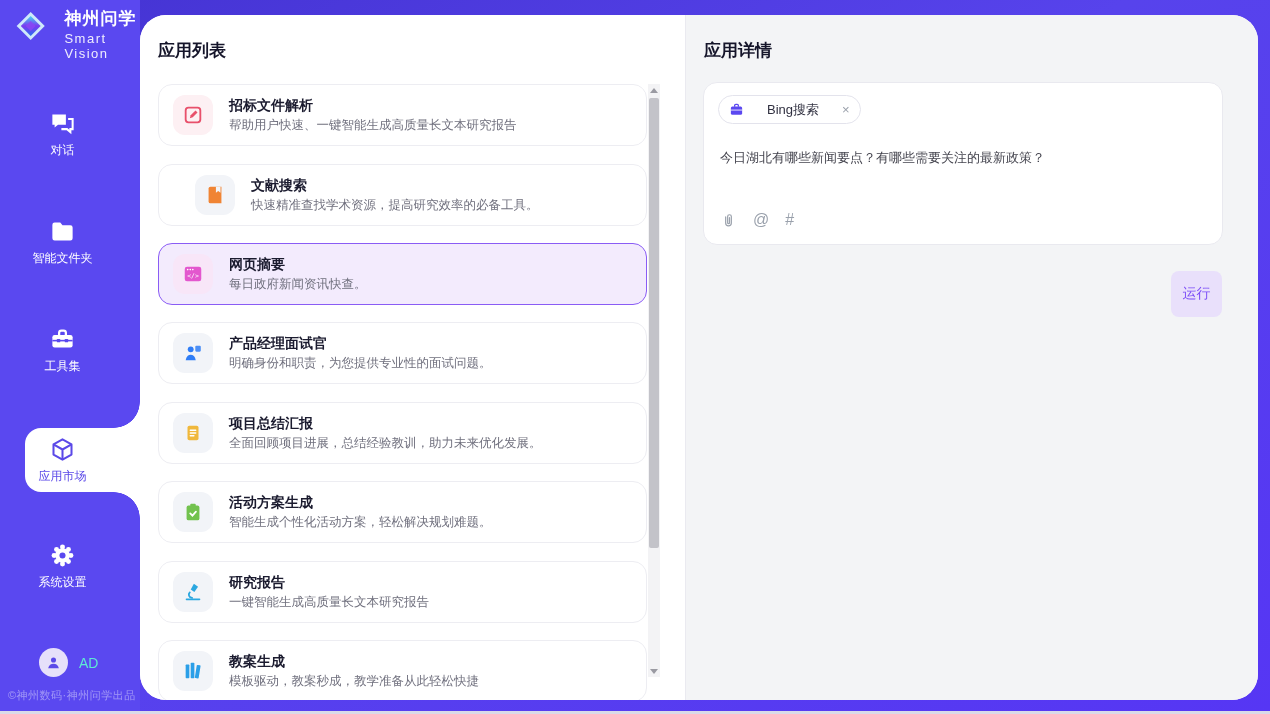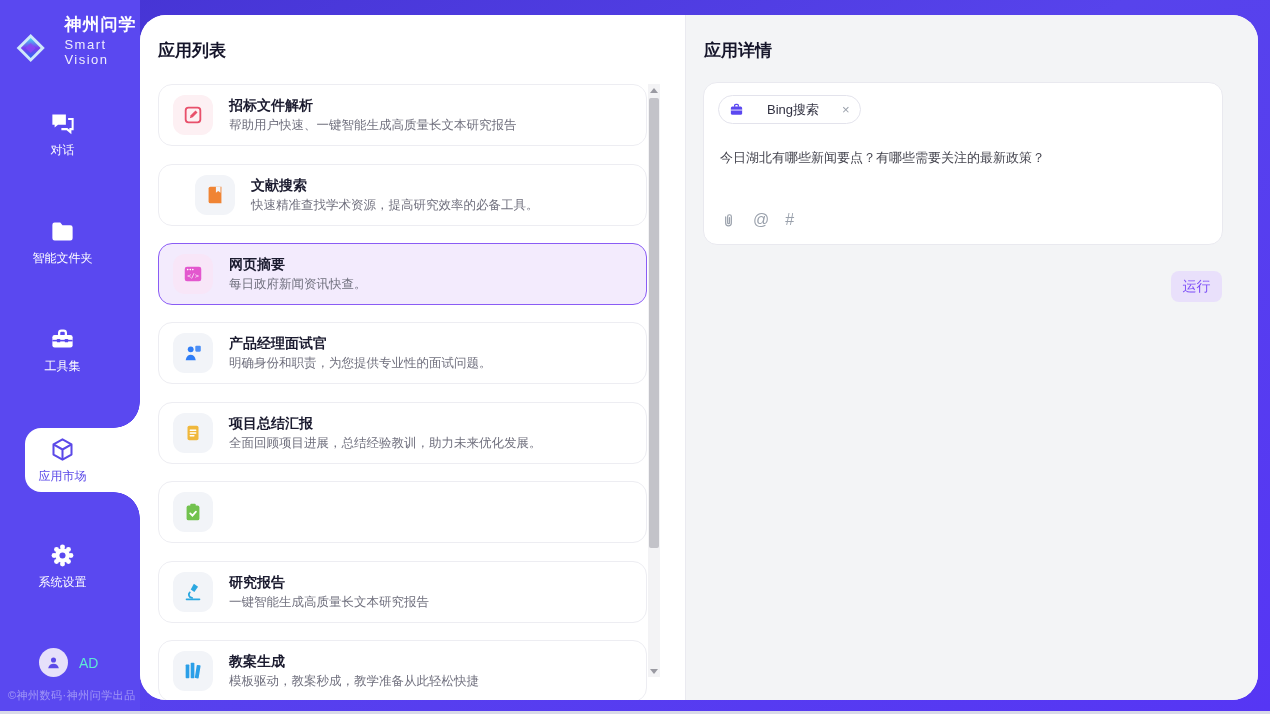--- a/index.html
+++ b/index.html
@@ -6,21 +6,21 @@
   html,body { width:1270px; height:714px; overflow:hidden; }
   body {
     font-family:"Liberation Sans","DejaVu Sans",sans-serif;
     background:linear-gradient(150deg,#4433d2 0%,#5743ec 45%,#5636f4 100%);
     position:relative; color:#1c1c2e;
   }
   .bottom-light-strip{position:absolute;left:0;bottom:0;width:1270px;height:3px;background:#d9dae8;z-index:50;}
 
   
   .sidebar{position:absolute;left:0;top:0;width:140px;height:711px;background:#5A48F0;z-index:2;}
-  .logo{position:absolute;top:13px;left:15px;display:flex;align-items:flex-end;gap:18px;}
+  .logo{position:absolute;top:7px;left:15px;display:flex;align-items:flex-start;gap:18px;}
   .logo-text .cn{font-size:17px;font-weight:700;color:#fff;letter-spacing:1px;}
   .logo-text .en{font-size:13px;color:rgba(255,255,255,.9);letter-spacing:1.5px;margin-top:1px;}
   .nav-item{position:absolute;left:0;width:125px;display:flex;flex-direction:column;align-items:center;gap:5px;cursor:pointer;z-index:3;}
   .nav-item .lbl{font-size:12px;color:#fff;}
   .nav-item.active .lbl{color:#5b49e8;}
   .active-bump{position:absolute;left:25px;top:428px;width:115px;height:64px;background:#fff;border-radius:16px 0 0 16px;z-index:2;}
   .curve{position:absolute;left:114px;width:26px;height:26px;z-index:2;}
   .curve.top{top:402px;background:radial-gradient(circle 26px at 0 0,#5A48F0 98%,#fff 100%);}
   .curve.bot{top:492px;background:radial-gradient(circle 26px at 0 100%,#5A48F0 98%,#fff 100%);}
   .user-row{position:absolute;left:39px;top:648px;display:flex;align-items:center;gap:11px;z-index:3;}
@@ -52,21 +52,21 @@
 
   
   .detail-panel{position:absolute;left:545px;top:0;width:573px;height:685px;background:#f3f4f6;border-left:1px solid #eaeaf0;}
   .detail-card{position:absolute;left:17px;top:67px;width:520px;height:163px;background:#fff;border:1px solid #e9e9ef;border-radius:14px;}
   .chip{position:absolute;left:14px;top:12px;height:29px;display:inline-flex;align-items:center;gap:23px;padding:0 10px;background:#fff;border:1px solid #e3e3ec;border-radius:15px;cursor:pointer;}
   .chip .lbl{font-size:13px;color:#303040;}
   .chip .x{font-size:13px;color:#9aa0ab;cursor:pointer;line-height:1;}
   .query{position:absolute;left:16px;top:66px;font-size:13px;color:#45454f;width:480px;cursor:text;}
   .composer-icons{position:absolute;left:16px;top:128px;display:flex;align-items:center;gap:16px;color:#9aa1ac;}
   .composer-icons .ti{font-size:16px;cursor:pointer;}
-  .run-btn{position:absolute;left:485px;top:256px;width:51px;height:31px;background:#e9e0fb;color:#7d4ff7;font-size:14px;border:none;border-radius:8px;cursor:pointer;display:flex;align-items:center;justify-content:center;font-family:inherit;}
+  .run-btn{position:absolute;left:485px;top:256px;width:51px;height:46px;background:#e9e0fb;color:#7d4ff7;font-size:14px;border:none;border-radius:8px;cursor:pointer;display:flex;align-items:center;justify-content:center;font-family:inherit;}
 </style>
 </head>
 <body>
 
 <div class="sidebar">
 
   <div class="logo">
     <svg width="38" height="38" viewBox="0 0 38 38">
       <defs>
         <linearGradient id="dg" x1="0" y1="0" x2="0" y2="1">
@@ -229,20 +229,24 @@
     </div>
 
     <div class="app-card" style="top:466px;">
       <div class="tile">
         <svg width="22" height="22" viewBox="0 0 24 24" color="#72C24E">
           <rect x="5" y="5" width="14" height="16" rx="2" fill="currentColor"></rect>
           <rect x="9" y="3" width="6" height="4" rx="1" fill="currentColor"></rect>
           <path d="M9 13.5l2.4 2.4 3.8-4.2" stroke="#fff" stroke-width="2" fill="none" stroke-linecap="round"></path>
         </svg>
       </div>
+      <div class="app-txt">
+        <div class="t">活动方案生成</div>
+        <div class="d">智能生成个性化活动方案，轻松解决规划难题。</div>
+      </div>
     </div>
 
     <div class="app-card" style="top:625px;">
       <div class="tile">
         <svg width="22" height="22" viewBox="0 0 24 24" color="#2B9FE8">
           <rect x="4" y="5" width="4" height="15" rx="0.8" fill="currentColor"></rect>
           <rect x="9.5" y="3" width="4" height="17" rx="0.8" fill="currentColor"></rect>
           <rect x="15" y="5.5" width="4.2" height="14.5" rx="0.8" fill="currentColor" transform="rotate(9 17 13)"></rect>
         </svg>
       </div>

